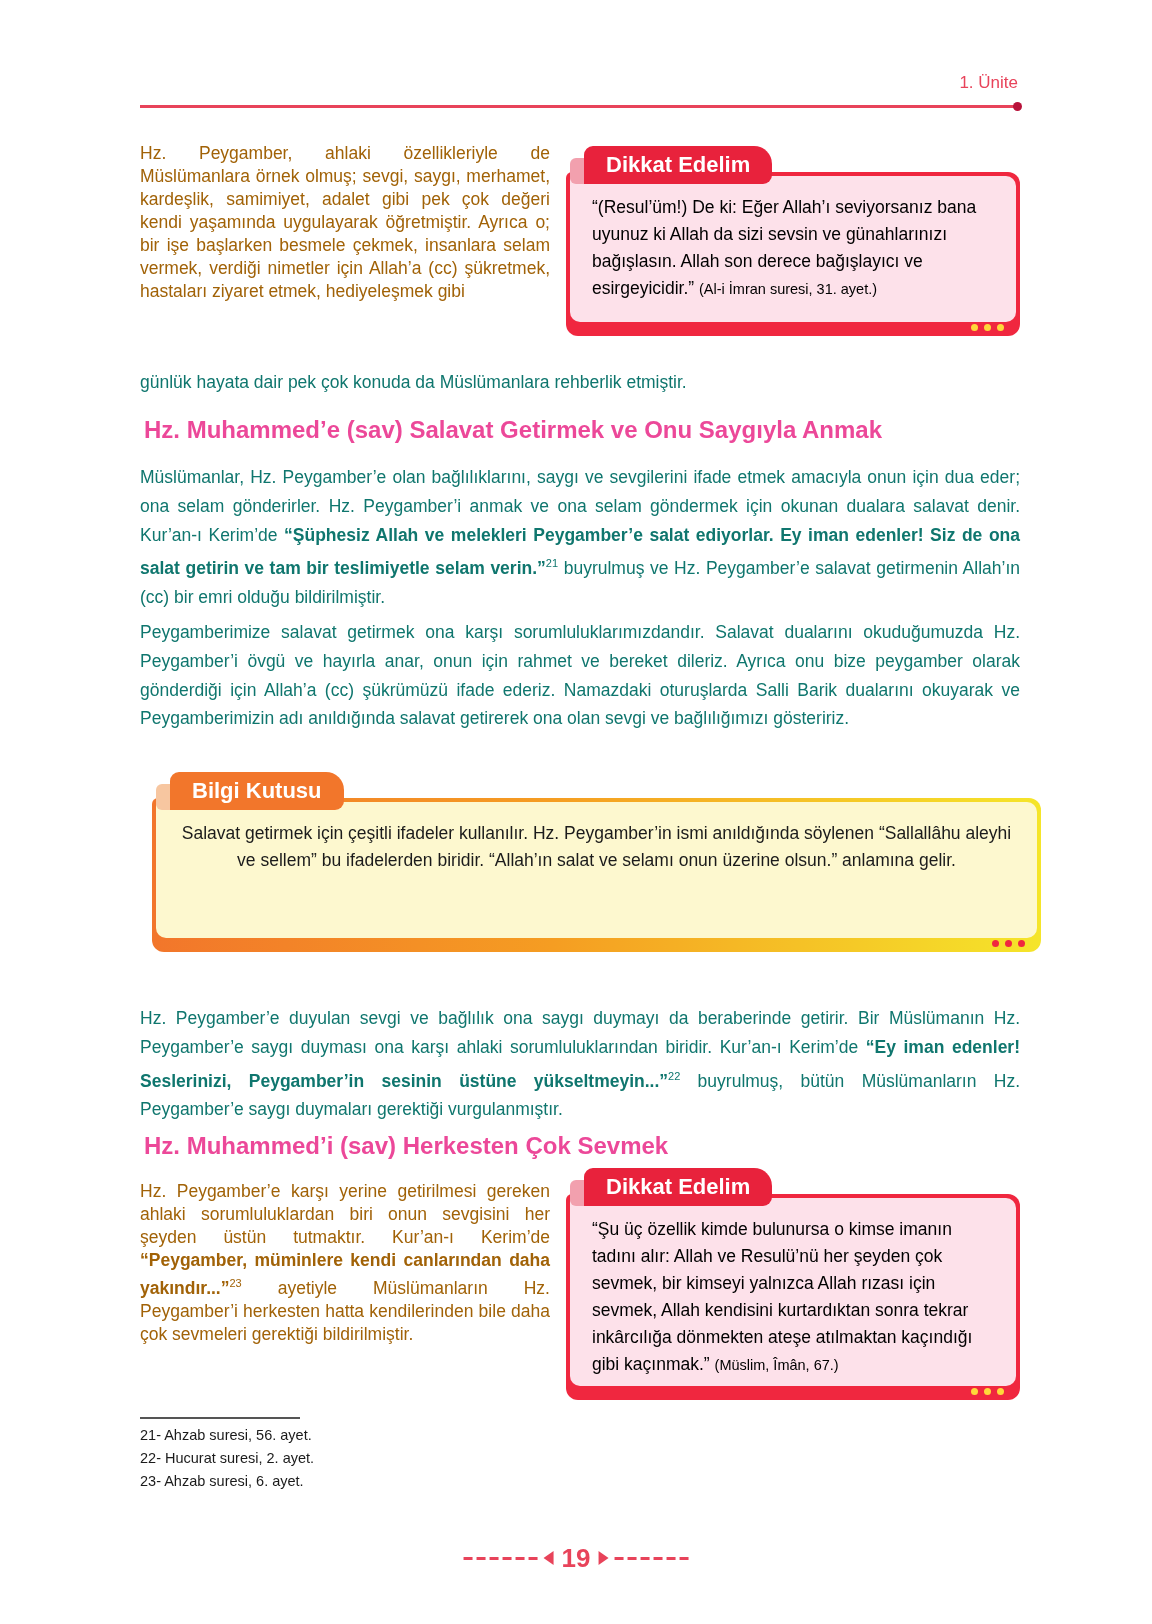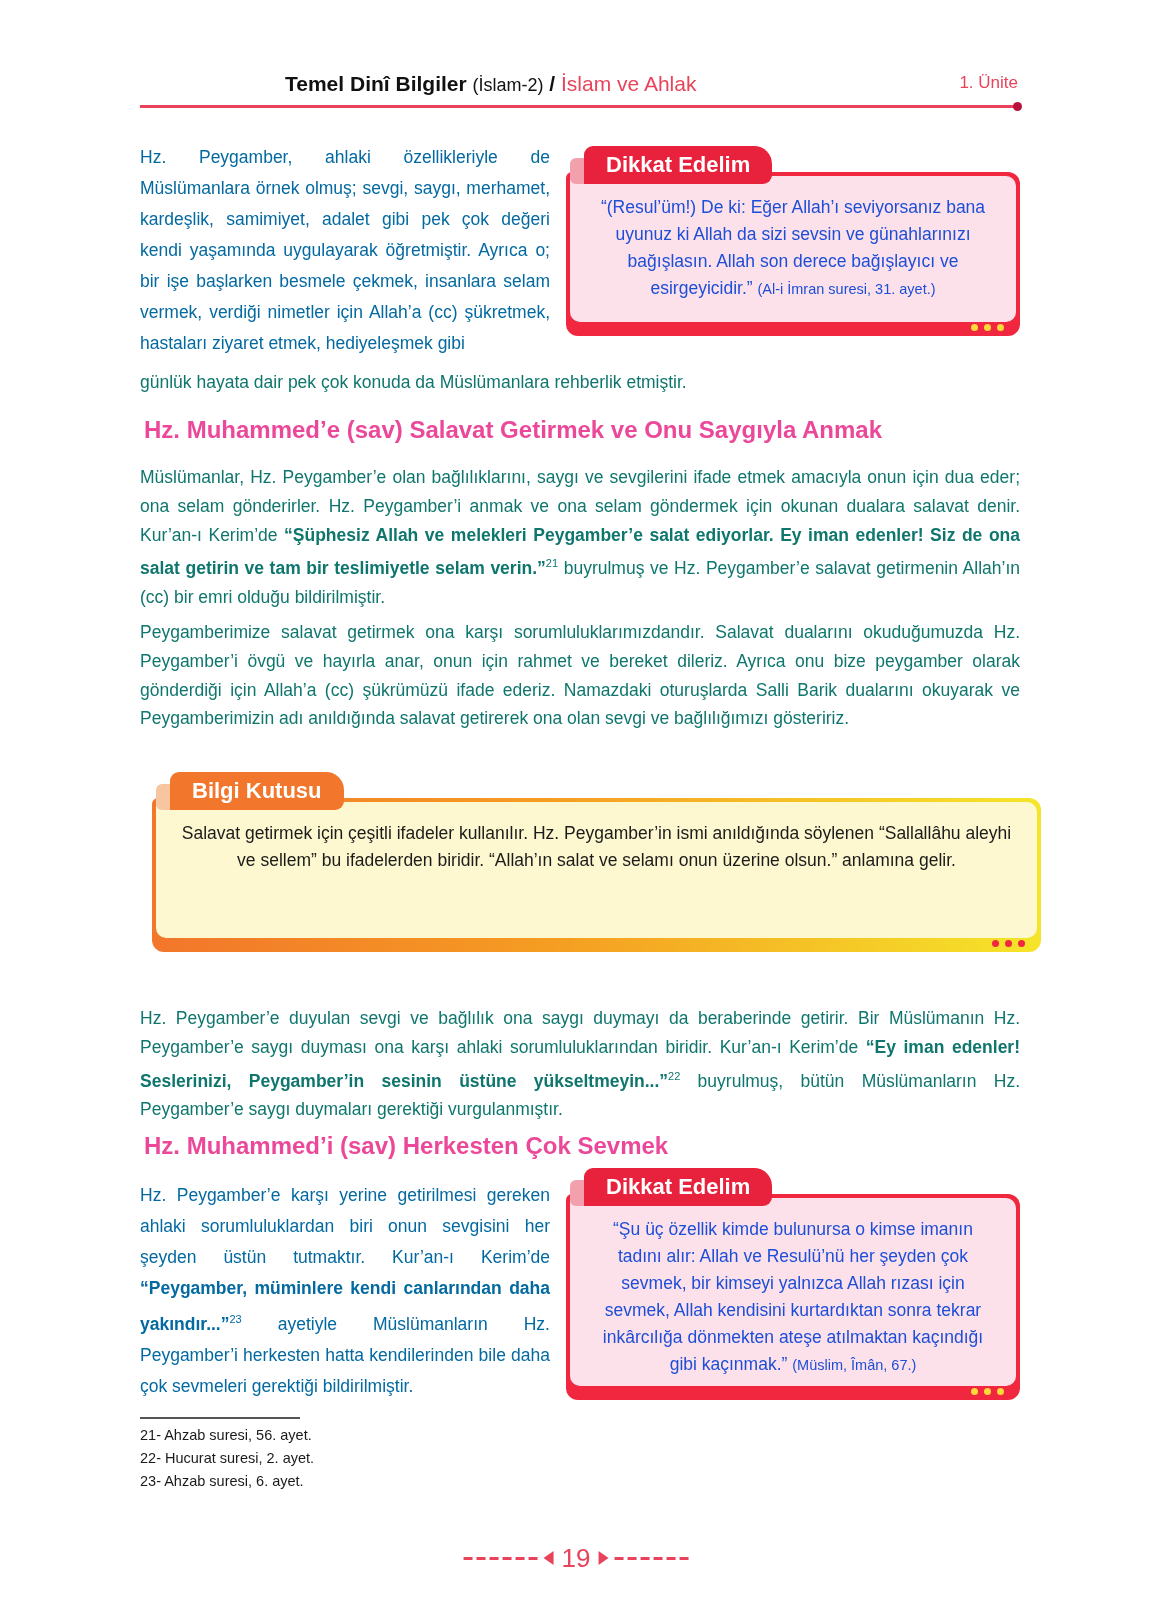--- a/index.html
+++ b/index.html
@@ -34,23 +34,23 @@
     background:#e8435a;
   }
   .header-rule:after {
     content:""; position:absolute; right:-2px; top:-3px;
     width:9px; height:9px; border-radius:50%; background:#b8123a;
   }
 
   
   .col-left {
     position:absolute; left:140px; width:410px;
-    font-size:17.5px; line-height:31px;
+    font-size:17.5px; line-height:23px;
     text-align:justify;
-    color:#0369a1;
+    color:#a16207;
   }
   .full {
     position:absolute; left:140px; width:880px;
     font-size:17.5px; line-height:28.8px;
     text-align:justify; color:#0f766e;
   }
   b, .bold { font-weight:bold; }
   sup { font-size:11px; vertical-align:super; font-weight:normal; }
 
   h2.sub {
@@ -89,21 +89,21 @@
   .dots {
     position:absolute; right:16px; bottom:5px;
     display:flex; gap:6px; z-index:4;
   }
   .dots i { width:7px; height:7px; border-radius:50%; display:block; }
 
   
   .dikkat .tab { background:#e8223c; }
   .dikkat .tab-notch { background:#f2a0ae; }
   .dikkat .body { background:#f0273f; }
-  .dikkat .body-inner { background:#fde1ea; color:#1d4ed8;text-align:center; }
+  .dikkat .body-inner { background:#fde1ea; color:#000000; }
   .dikkat .dots i { background:#ffd83a; }
 
   
   .bilgi .tab { background:#f2762b; }
   .bilgi .tab-notch { background:#f7c6a0; }
   .bilgi .body { background:linear-gradient(90deg,#f2762b 0%, #f59d22 45%, #f5e52a 100%); }
   .bilgi .body-inner { background:#fdf8cf; color:#1b1b1b;text-align:center; }
   .bilgi .dots i { background:#f0273f; }
 
   .quote-src { font-size:14.5px; }
@@ -120,21 +120,21 @@
 
   
   .pagenum-wrap {
     position:absolute; left:0; top:1545px; width:1152px; height:34px;
   }
   .pn-center {
     position:absolute; left:50%; top:0; transform:translateX(-50%);
     display:flex; align-items:center; gap:6px;
   }
   .pn-num {
-    font-size:26px; font-weight:normal; color:#e8435a;
+    font-size:26px; font-weight:bold; color:#e8435a;
     line-height:1; padding:0 2px;
   }
   .dash-left, .dash-right {
     display:flex; align-items:center; gap:4px;
   }
   .dash-left i, .dash-right i {
     width:9px; height:3px; background:#e8435a; display:block;
   }
   .tri-l {
     width:0; height:0; border-top:7px solid transparent;
@@ -144,26 +144,20 @@
     width:0; height:0; border-top:7px solid transparent;
     border-bottom:7px solid transparent; border-left:10px solid #e8435a;
   }
 </style>
 </head>
 <body>
 
 <div class="page">
 
   <div class="header">
-    <div class="header-title">
-      <span class="b1">Temel Dinî Bilgiler</span>
-      <span class="b2">(İslam-2)</span>
-      <span class="sep">/</span>
-      <span class="b3">İslam ve Ahlak</span>
-    </div>
     <div class="header-unit">1. Ünite</div>
     <div class="header-rule"></div>
   </div>
 
   <div class="col-left" style="left:140px; top:142px; width:410px;">Hz. Peygamber, ahlaki özellikleriyle de Müslümanlara örnek olmuş; sevgi, saygı, merhamet, kardeşlik, samimiyet, adalet gibi pek çok değeri kendi yaşamında uygulayarak öğretmiştir. Ayrıca o; bir işe başlarken besmele çekmek, insanlara selam vermek, verdiği nimetler için Allah’a (cc) şükretmek, hastaları ziyaret etmek, hediyeleşmek gibi</div>
 
   <div class="full" style="top:368px;">günlük hayata dair pek çok konuda da Müslümanlara rehberlik etmiştir.</div>
 
   <div class="box dikkat" style="left:566px; top:146px; width:454px; height:190px;">
     <div class="tab-notch"></div>

